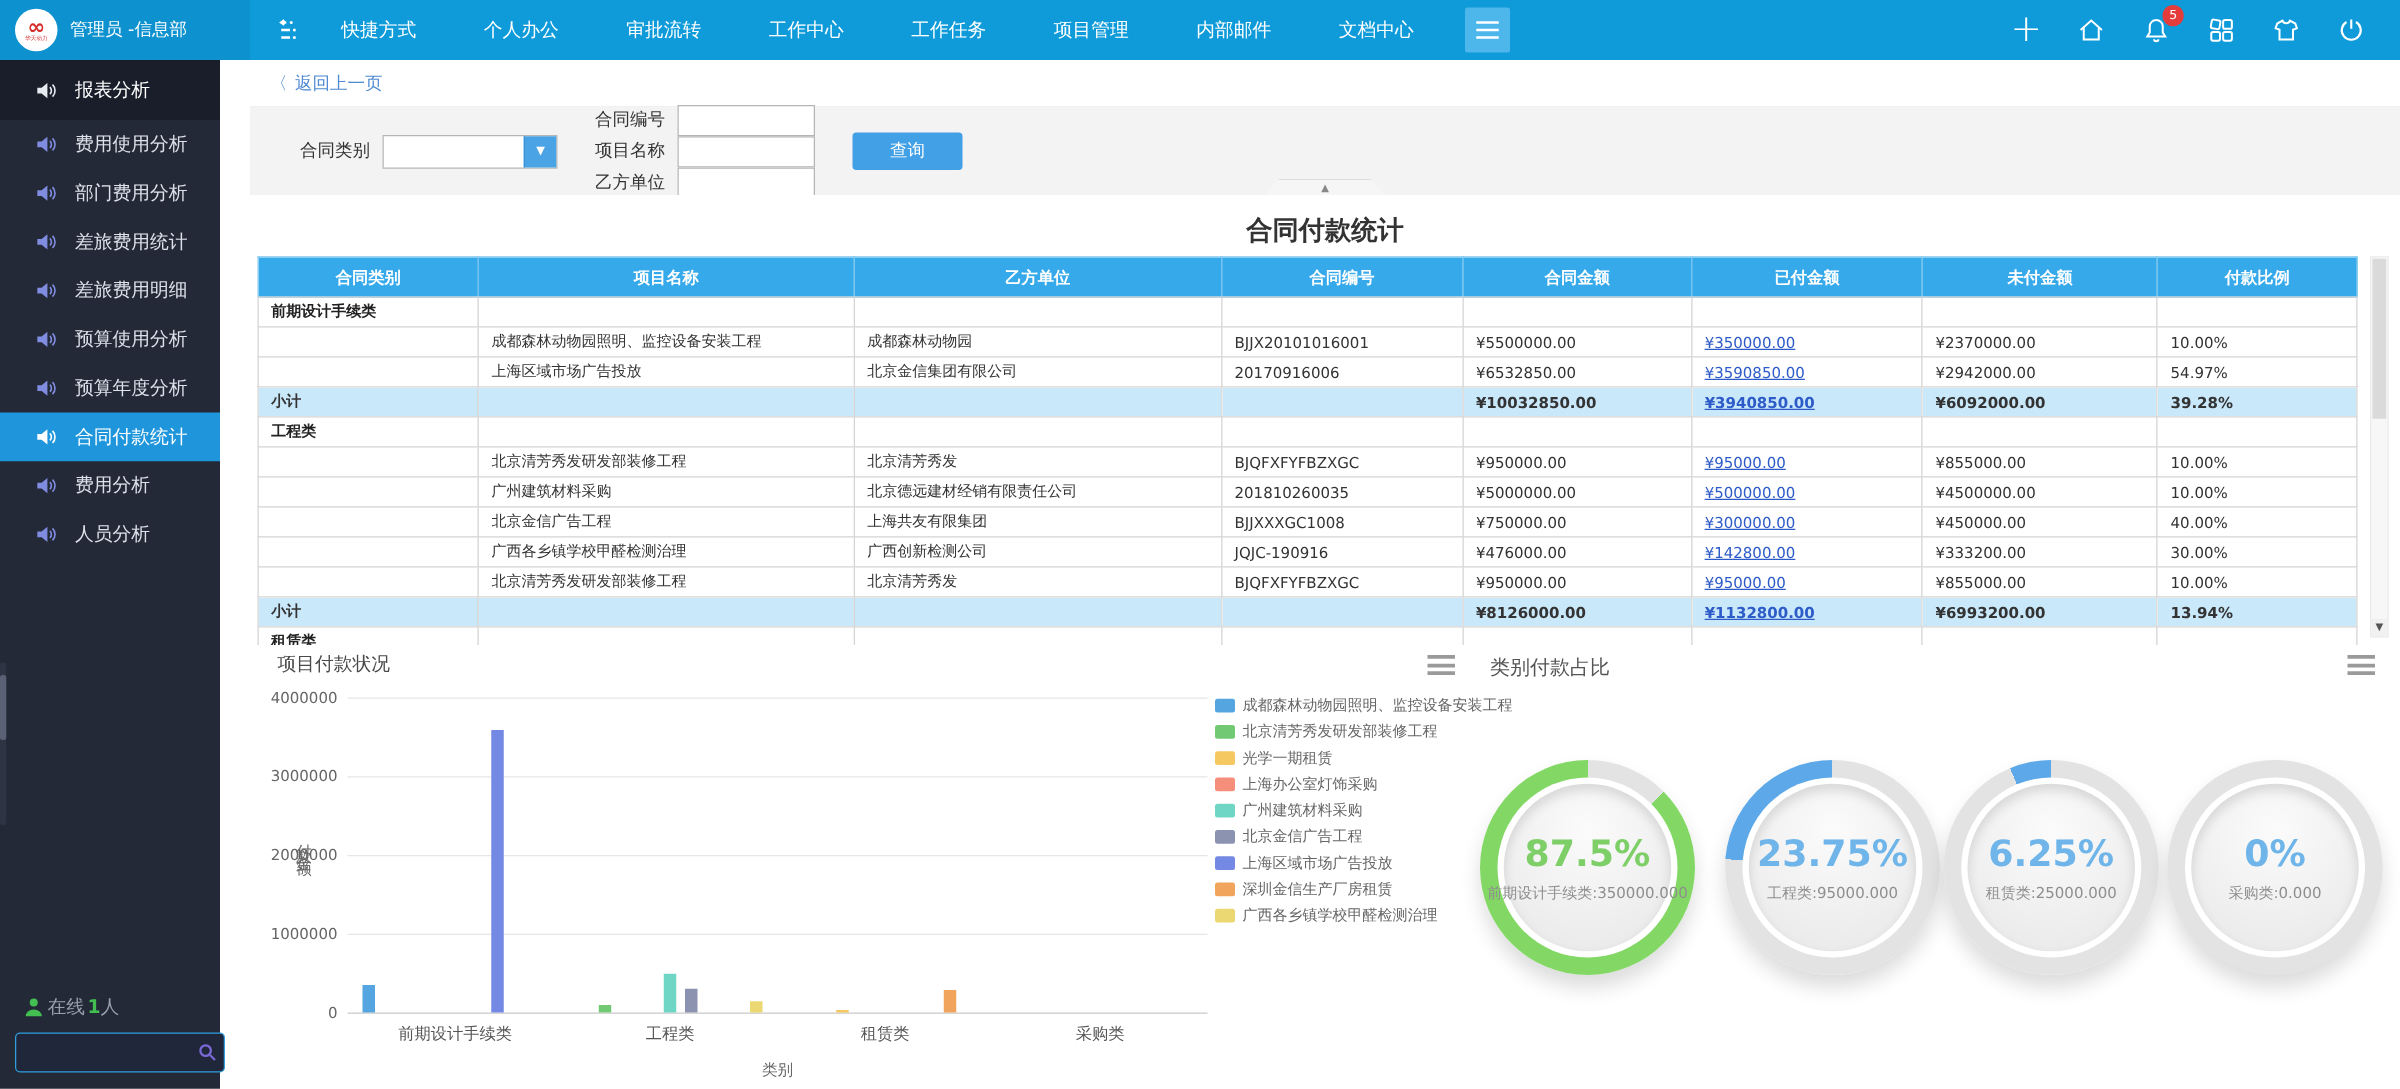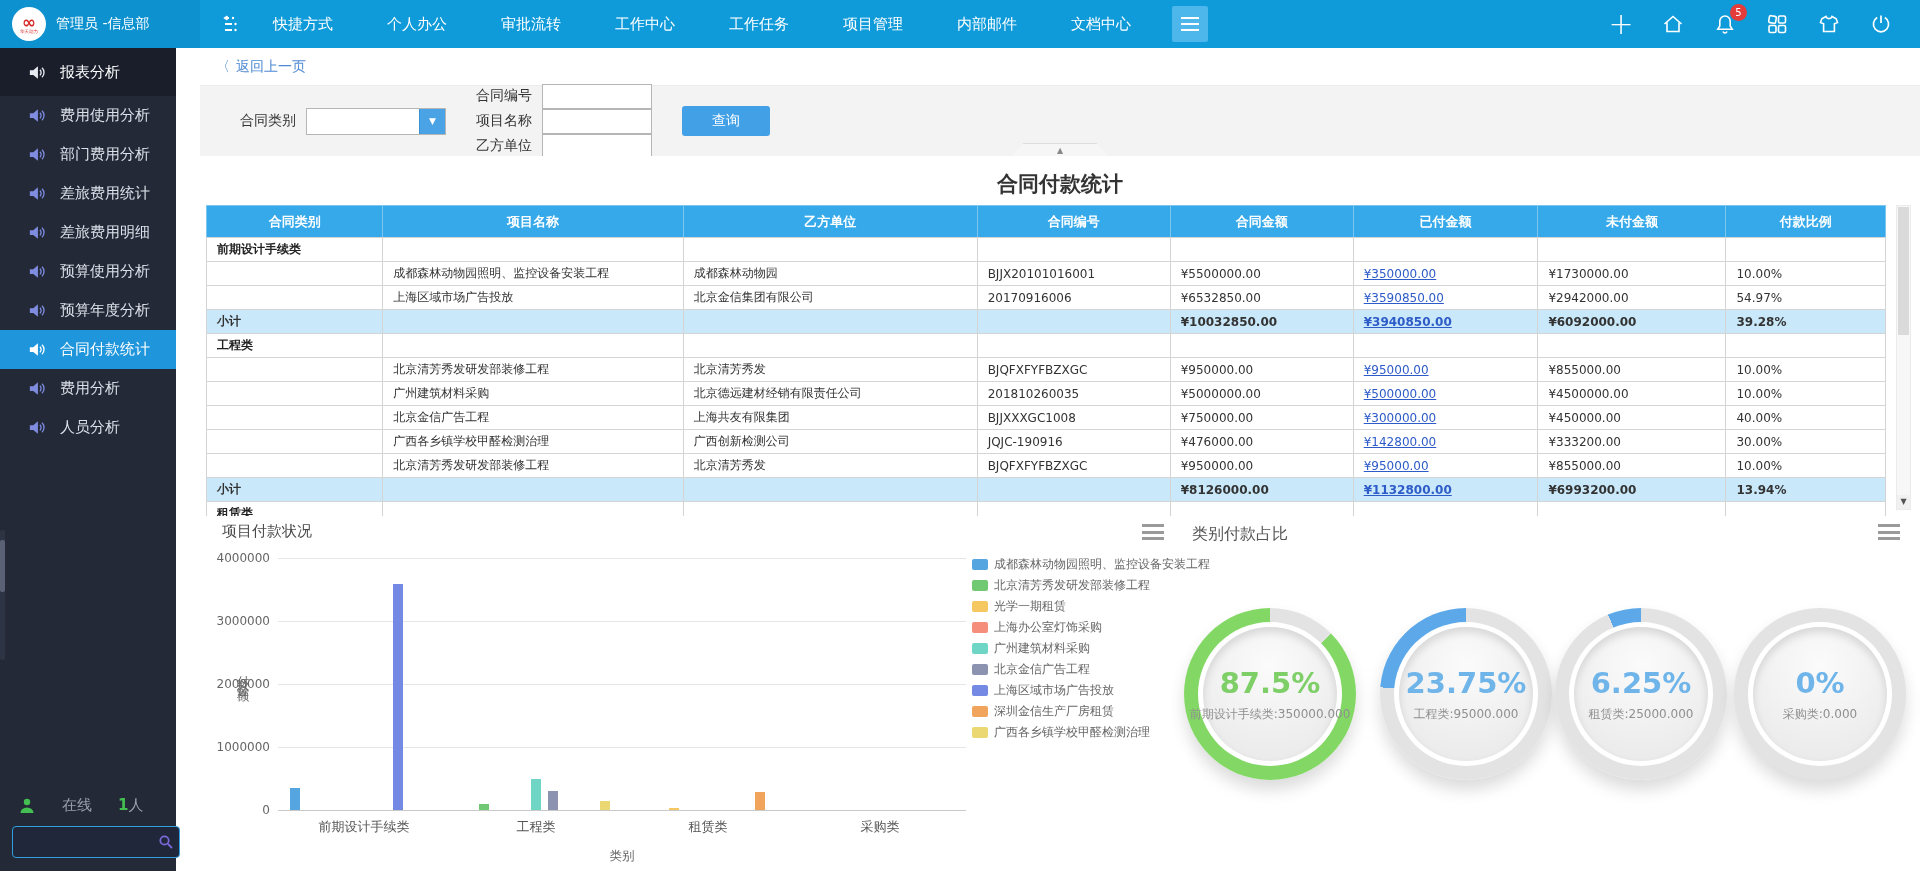--- a/index.html
+++ b/index.html
@@ -26,21 +26,21 @@
   
   .sidebar{position:absolute;left:0;top:48px;width:176px;height:823px;background:#232937;z-index:20;}
   .side-item{height:39px;display:flex;align-items:center;padding-left:26px;color:#dde1ea;font-size:15px;cursor:pointer;}
   .side-item .icon{width:20px;height:20px;margin-right:14px;color:#7f8ce0;display:flex;align-items:center;justify-content:center;}
   .side-item.header{height:48px;background:#191e2a;color:#fff;}
   .side-item.header .icon{color:#e8eaf2;}
   .side-item.active{background:#1f96dc;color:#fff;}
   .side-item.active .icon{color:#fff;}
   .mini-scroll{position:absolute;left:0;top:482px;width:5px;height:130px;background:#2d3443;border-radius:2px;}
   .mini-scroll .mthumb{position:absolute;top:10px;left:0;width:5px;height:52px;background:#5a6175;border-radius:2px;}
-  .online-row{position:absolute;left:18px;top:748px;display:flex;align-items:center;gap:26px;font-size:15px;color:#98a0ae;}
+  .online-row{position:absolute;left:18px;top:748px;display:flex;align-items:center;gap:2px;font-size:15px;color:#98a0ae;}
   .online-row .cnt{color:#43bf52;}
   .side-search{position:absolute;left:12px;top:778px;width:168px;height:32px;border:1px solid #2f9fe0;border-radius:4px;background:#20273a;display:flex;align-items:center;}
   .side-search input{flex:1;background:transparent;border:none;outline:none;color:#cfd4df;font-size:13px;padding:0 8px;min-width:0;}
   .side-search .mag{width:26px;color:#7b68d8;display:flex;align-items:center;justify-content:center;cursor:pointer;}
 
   
   .main{position:absolute;left:200px;top:48px;width:1720px;height:823px;background:#fff;}
   .back-bar{height:38px;background:#fff;border-bottom:1px solid #ececec;display:flex;align-items:center;padding-left:16px;}
   .back-link{color:#4f8ad2;font-size:14px;cursor:pointer;display:flex;gap:6px;align-items:center;}
 
@@ -358,21 +358,21 @@
             <td></td>
             <td></td>
           </tr>
           <tr class="data">
             <td></td>
             <td>成都森林动物园照明、监控设备安装工程</td>
             <td>成都森林动物园</td>
             <td>BJJX20101016001</td>
             <td>¥5500000.00</td>
             <td><a class="paylink" href="#">¥350000.00</a></td>
-            <td>¥1730000.00</td>
+            <td>¥2370000.00</td>
             <td>10.00%</td>
           </tr>
           <tr class="data">
             <td></td>
             <td>上海区域市场广告投放</td>
             <td>北京金信集团有限公司</td>
             <td>20170916006</td>
             <td>¥6532850.00</td>
             <td><a class="paylink" href="#">¥3590850.00</a></td>
             <td>¥2942000.00</td>

